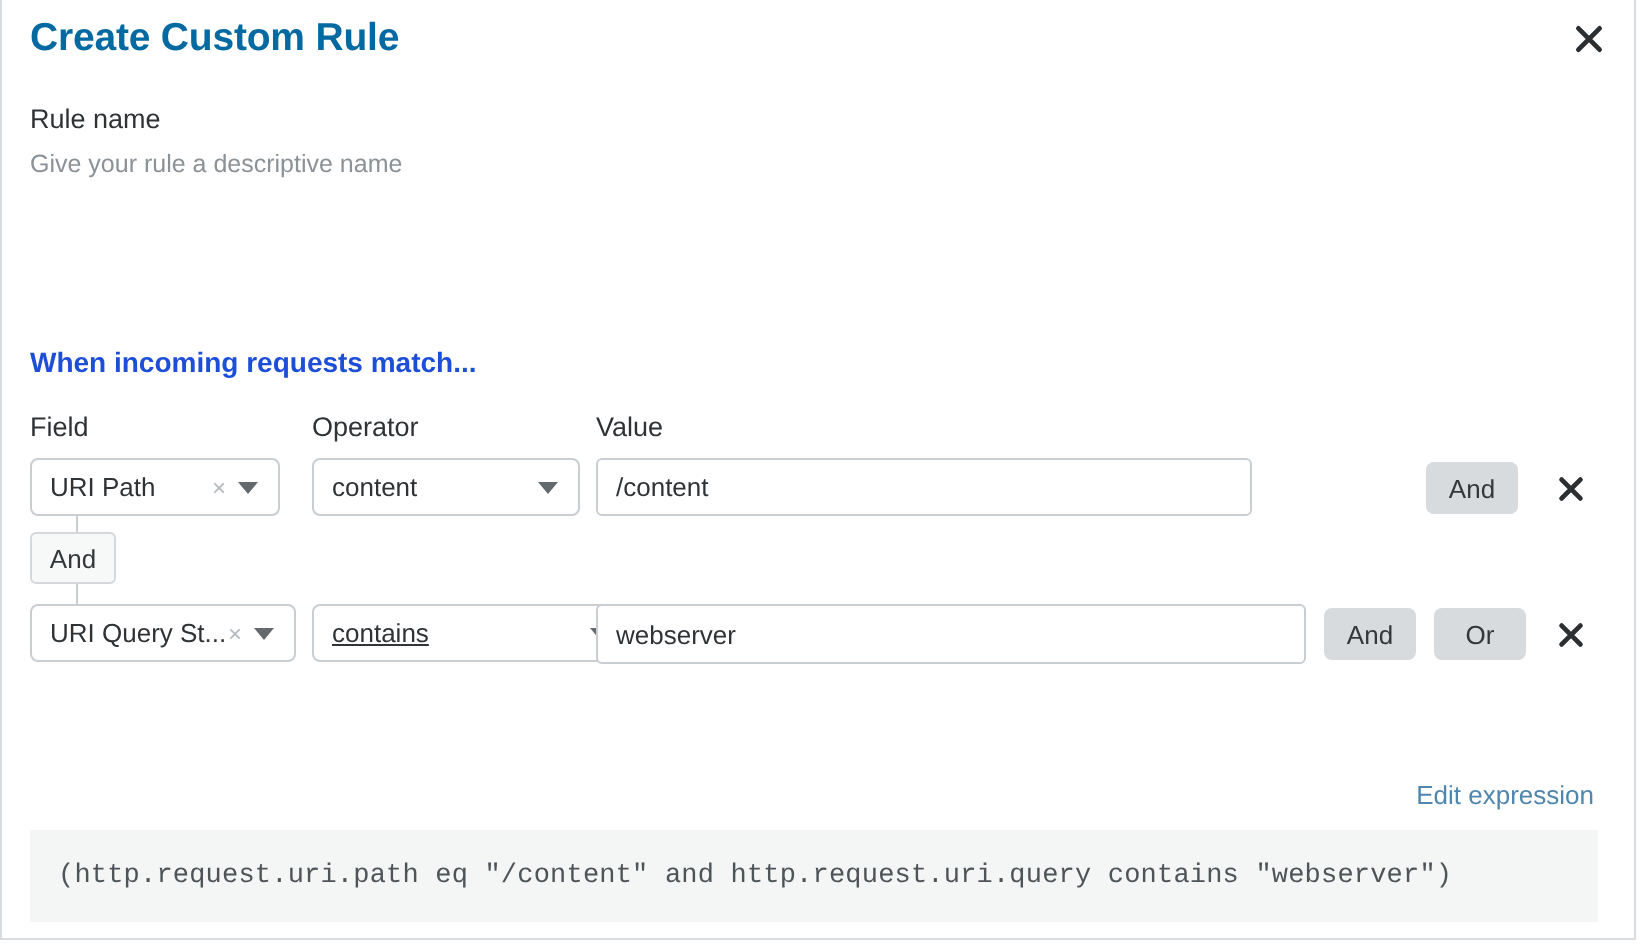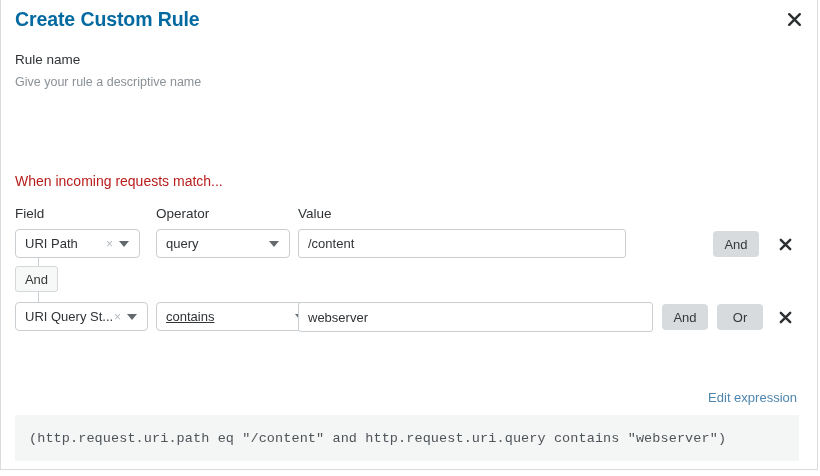--- a/index.html
+++ b/index.html
@@ -84,22 +84,22 @@
     width: 784px;
     height: 29px;
   }
 
   
   .section-heading {
     position: absolute;
     left: 14px;
     top: 173px;
     font-size: 14px;
-    font-weight: normal;
-    color: #b91c1c;
+    font-weight: bold;
+    color: #1d4ed8;
     white-space: nowrap;
   }
 
   
   .col-field    { left: 14px;  top: 206px; }
   .col-operator { left: 155px; top: 206px; }
   .col-value    { left: 297px; top: 206px; }
 
   
   .select-box {
@@ -272,21 +272,21 @@
   <div class="field-label col-field">Field</div>
   <div class="field-label col-operator">Operator</div>
   <div class="field-label col-value">Value</div>
 
   <div class="select-box r1-field">
     <span class="select-text">URI Path</span>
     <span class="select-clear">×</span>
     <span class="select-caret"></span>
   </div>
   <div class="select-box r1-oper">
-    <span class="select-text">query</span>
+    <span class="select-text">content</span>
     <span class="select-caret"></span>
   </div>
   <input class="text-input r1-value" type="text" value="/content" style="">
   <button class="logic-btn r1-and">And</button>
   <div class="delete-row r1-del">
     <svg width="13" height="13" viewBox="0 0 13 13" aria-hidden="true">
       <path d="M1.8 1.8 L11.2 11.2 M11.2 1.8 L1.8 11.2" stroke="#2b2f31" stroke-width="2.4" stroke-linecap="round"></path>
     </svg>
   </div>
 

